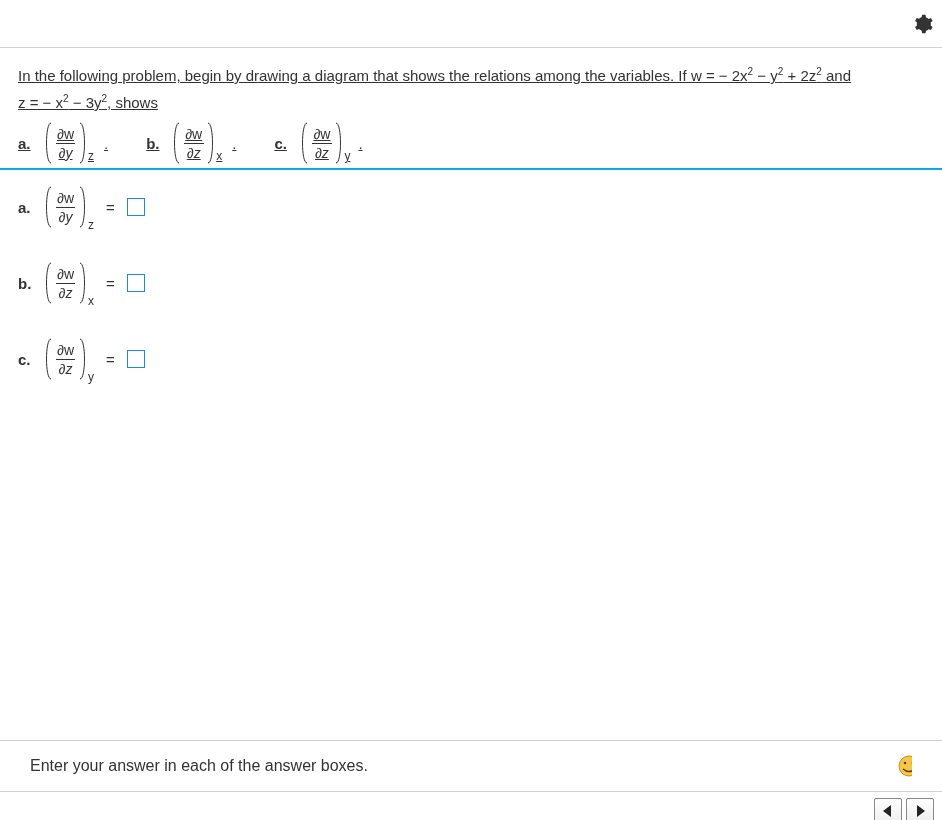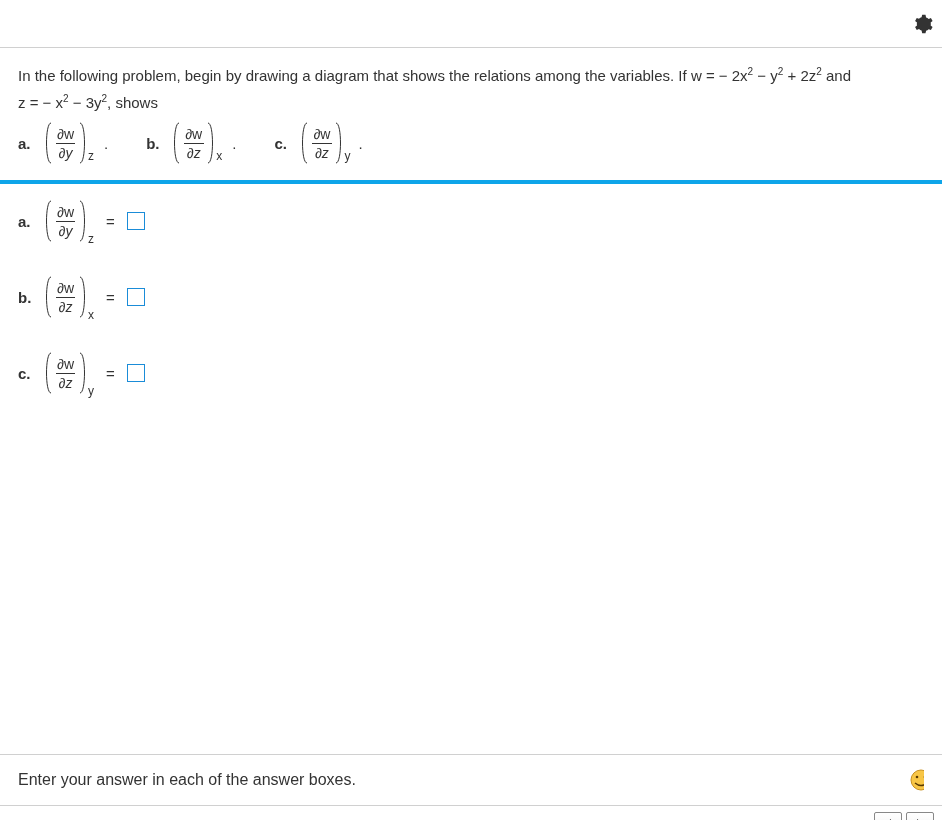--- a/index.html
+++ b/index.html
@@ -21,23 +21,24 @@
   }
   .gear {
     width: 22px;
     height: 22px;
     cursor: pointer;
     display: flex;
     align-items: center;
     justify-content: center;
   }
   .problem {
-    padding: 14px 18px 16px 18px;
-    border-bottom: 4px solid #0ea5e9;
+    padding: 14px 18px 4px 18px;
+    border-bottom: 2px solid #0ea5e9;
     line-height: 1.8;
+    text-decoration: underline;
   }
   .find-row {
     display: flex;
     align-items: center;
     gap: 8px;
     margin-top: 6px;
     flex-wrap: wrap;
   }
   .answers {
     padding: 16px 18px;
@@ -79,21 +80,21 @@
     line-height: 0;
   }
   .eq { margin: 0 4px; }
   .ansbox {
     width: 18px;
     height: 18px;
     border: 1px solid #1a8cd8;
     background: #fff;
   }
   .footer-hint {
-    padding: 14px 18px;
+    padding: 14px 30px;
     border-top: 1px solid #d0d0d0;
     border-bottom: 1px solid #d0d0d0;
     font-size: 16px;
     color: #333;
     display: flex;
     justify-content: space-between;
     align-items: center;
   }
   .navbar {
     display: flex;

